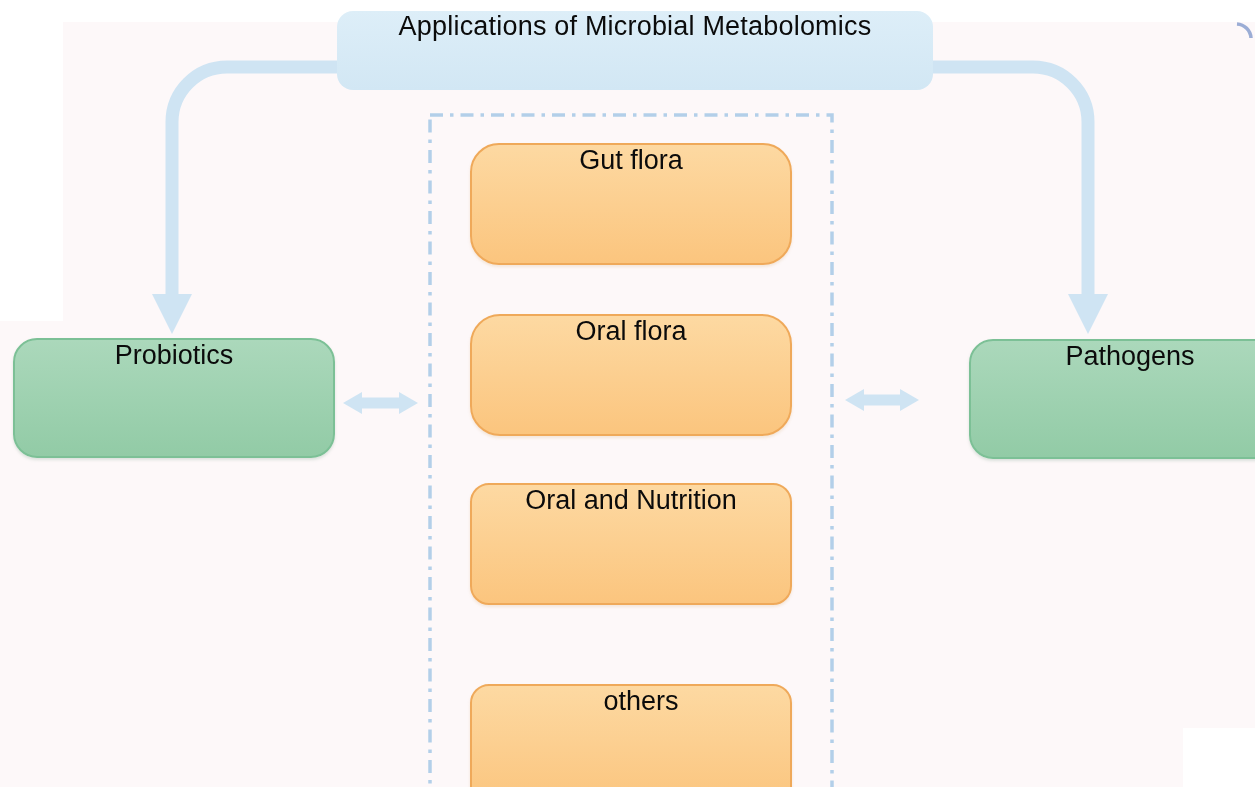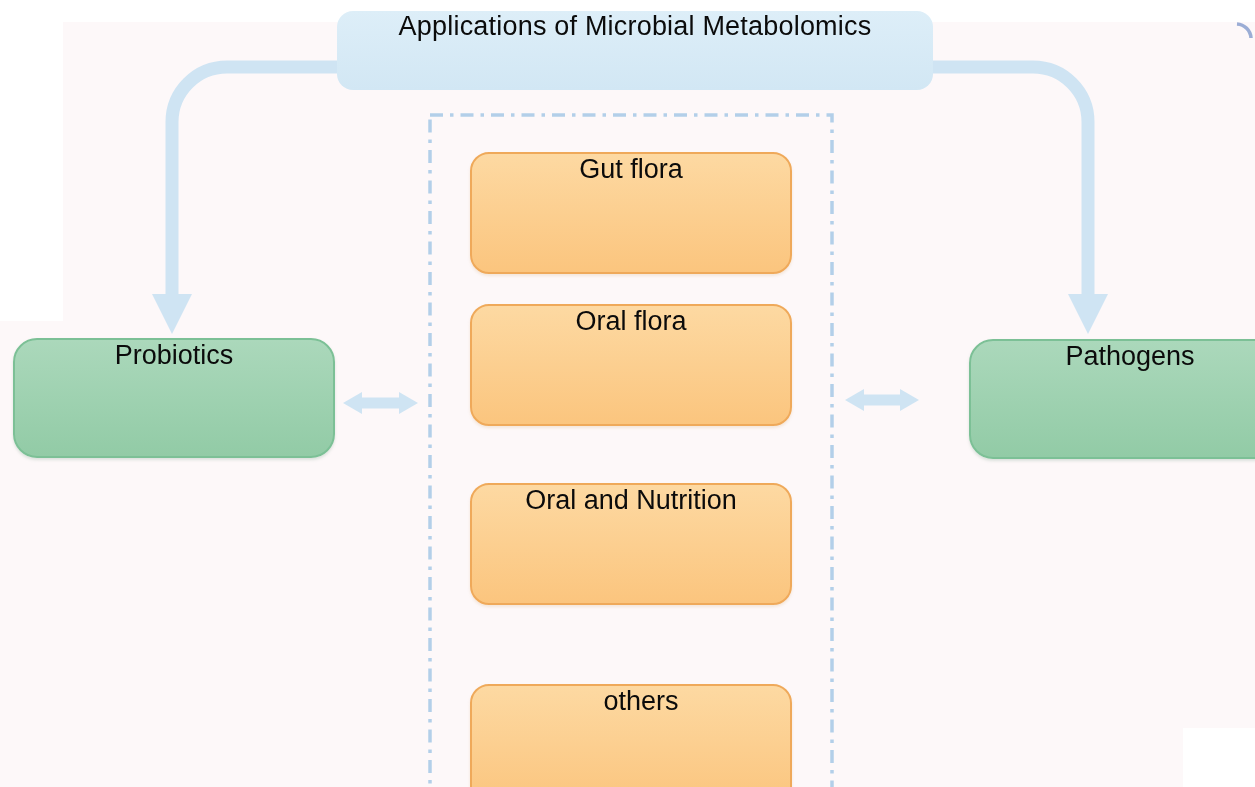--- a/index.html
+++ b/index.html
@@ -66,22 +66,22 @@
   .green-right { left: 969px; top: 339px; }
   .orange-box {
     left: 470px;
     width: 322px; height: 122px;
     background: linear-gradient(180deg, #fdd9a2 0%, #fbc57e 100%);
     border: 2px solid #efa95a;
     border-radius: 19px;
     font-size: 27px;
     box-shadow: 0 2px 3px rgba(200,150,80,0.18);
   }
-  .orange-1 { top: 152px; }
-  .orange-2 { top: 304px; }
+  .orange-1 { top: 143px; border-radius: 29px; }
+  .orange-2 { top: 314px; border-radius: 30px; }
   .orange-3 { top: 483px; }
   .orange-4 { top: 684px; padding-left: 20px; }
 </style>
 </head>
 <body>
 
 <div class="stage">
 
   <div class="white-patch patch-top"></div>
   <div class="white-patch patch-left"></div>

